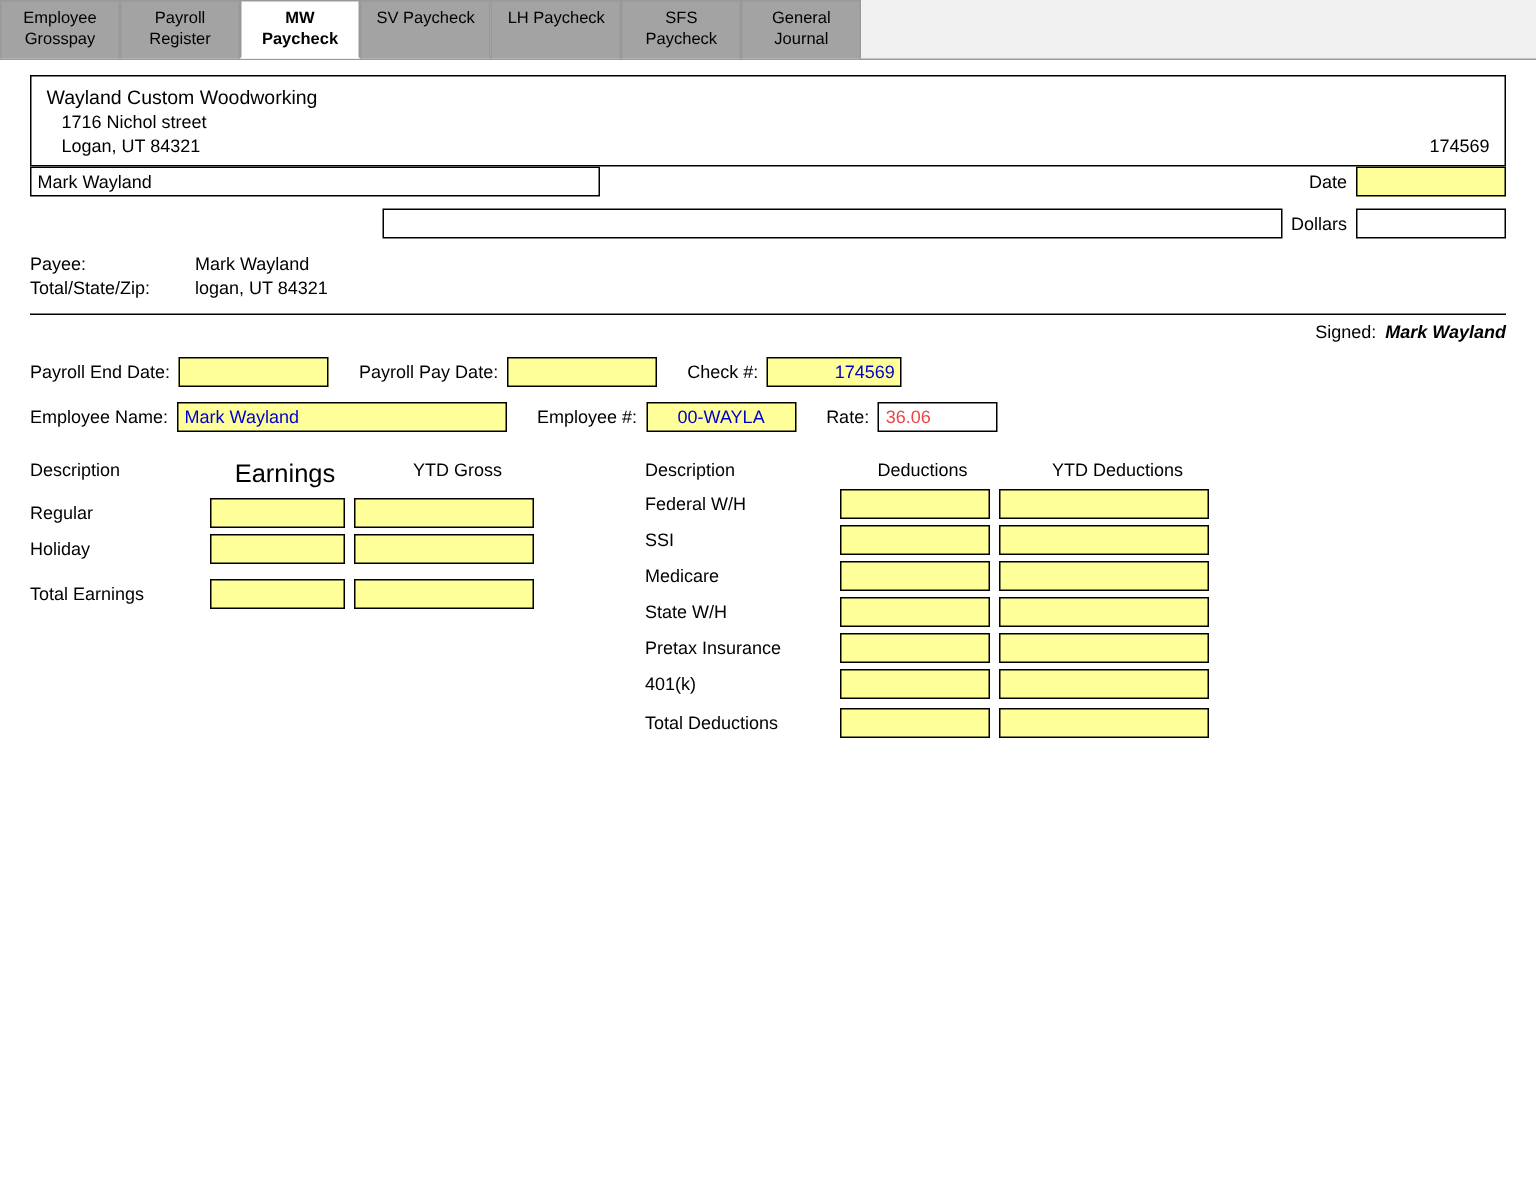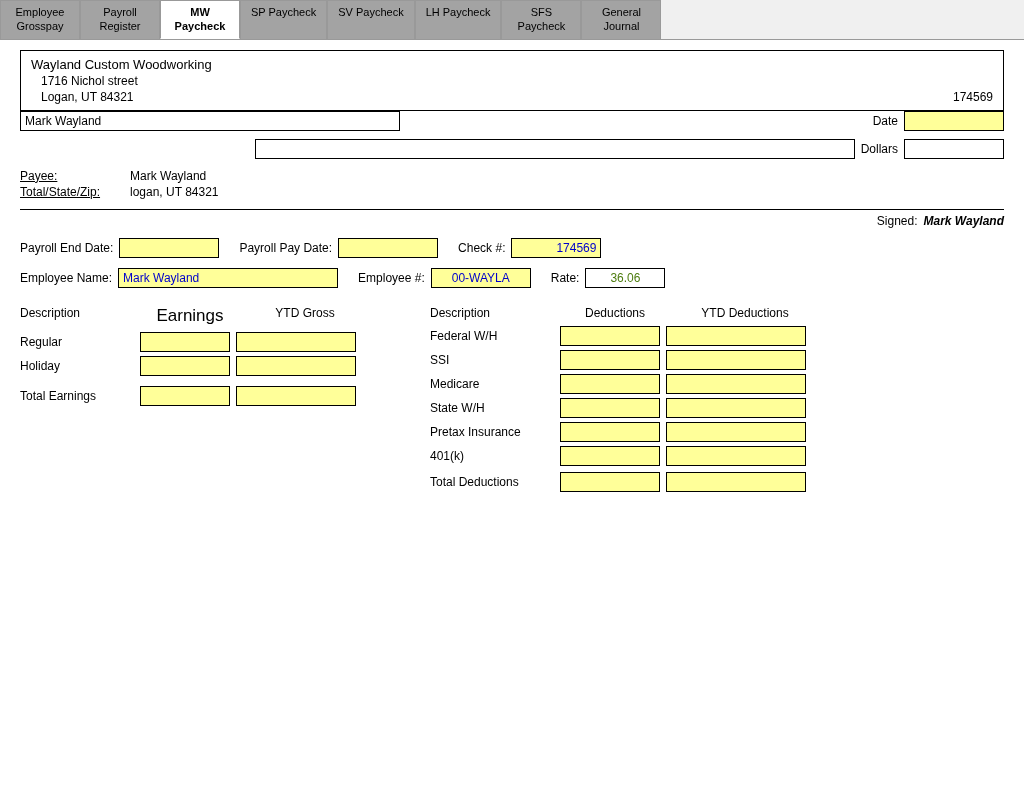--- a/index.html
+++ b/index.html
@@ -86,21 +86,20 @@
     .payee-info {
       margin-bottom: 10px;
     }
     .payee-info-row {
       display: flex;
       margin-bottom: 2px;
     }
     .payee-label {
       width: 110px;
       font-weight: normal;
-      text-decoration: underline;
     }
     .payee-value {
       font-weight: normal;
     }
 
     
     .signed-section {
       display: flex;
       justify-content: flex-end;
       align-items: flex-end;
@@ -198,21 +197,20 @@
 </head>
 <body>
 
 <div class="tabs">
 <div class="tab" style="white-space: pre-line;">Employee
 Grosspay</div>
     <div class="tab" style="white-space: pre-line;">Payroll
 Register</div>
     <div class="tab active" style="white-space: pre-line;">MW
 Paycheck</div>
-    <div class="tab" style="white-space: pre-line;">SP Paycheck</div>
     <div class="tab" style="white-space: pre-line;">SV Paycheck</div>
     <div class="tab" style="white-space: pre-line;">LH Paycheck</div>
     <div class="tab" style="white-space: pre-line;">SFS
 Paycheck</div>
     <div class="tab" style="white-space: pre-line;">General
 Journal</div>
   </div>
 
 <div class="content">
 
@@ -274,21 +272,21 @@
     <div class="field-group">
       <span class="field-label">Employee Name:</span>
       <input type="text" class="field-employee-name blue-text" value="Mark Wayland" style="">
     </div>
     <div class="field-group">
       <span class="field-label">Employee #:</span>
       <input type="text" class="field-employee-num blue-text" value="00-WAYLA" style="">
     </div>
     <div class="field-group">
       <span class="field-label">Rate:</span>
-      <input type="text" class="field-rate blue-text" style="color: #4d7c0f; text-align: center; background: rgb(255, 255, 255);" value="36.06">
+      <input type="text" class="field-rate blue-text" style="color: #ef4444; text-align: left; background: rgb(255, 255, 255);" value="36.06">
     </div>
   </div>
 
   <div class="tables-section">
 
     <div class="left-table">
       <div class="col-headers">
         <div class="col-h-desc">Description</div>
         <div class="col-h-earn">Earnings</div>
         <div class="col-h-ytd">YTD Gross</div>

